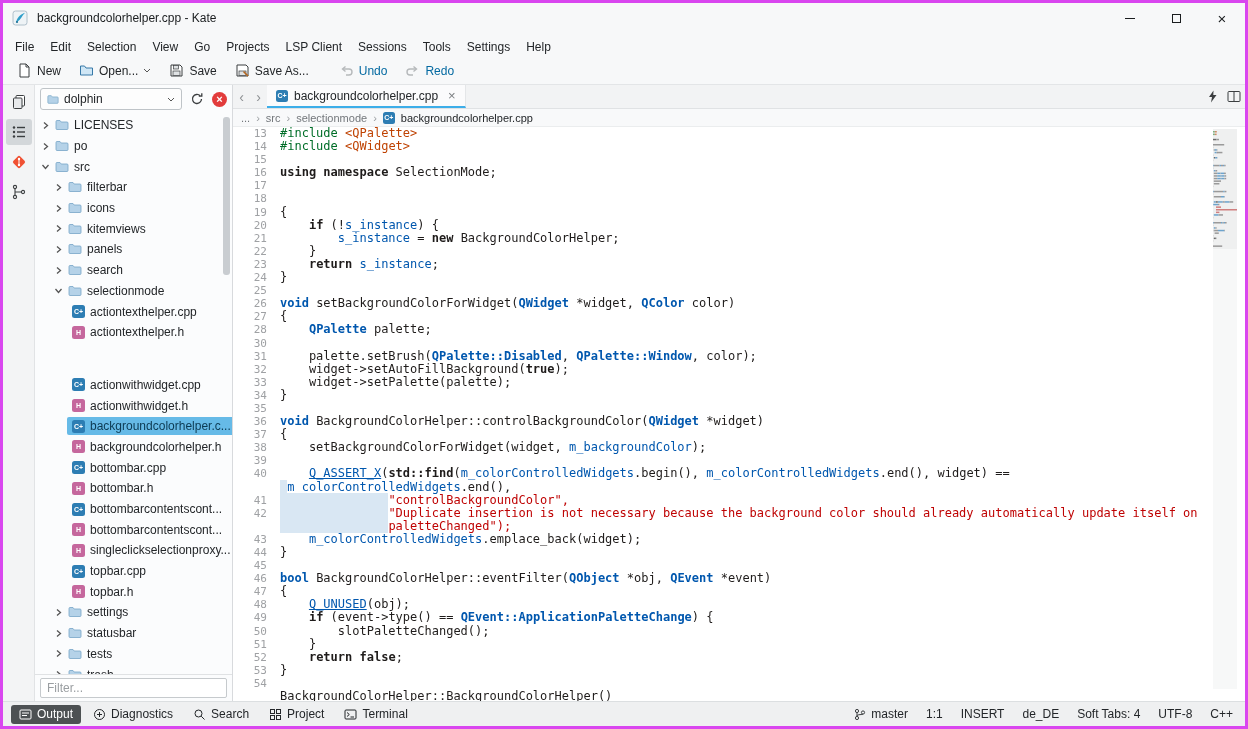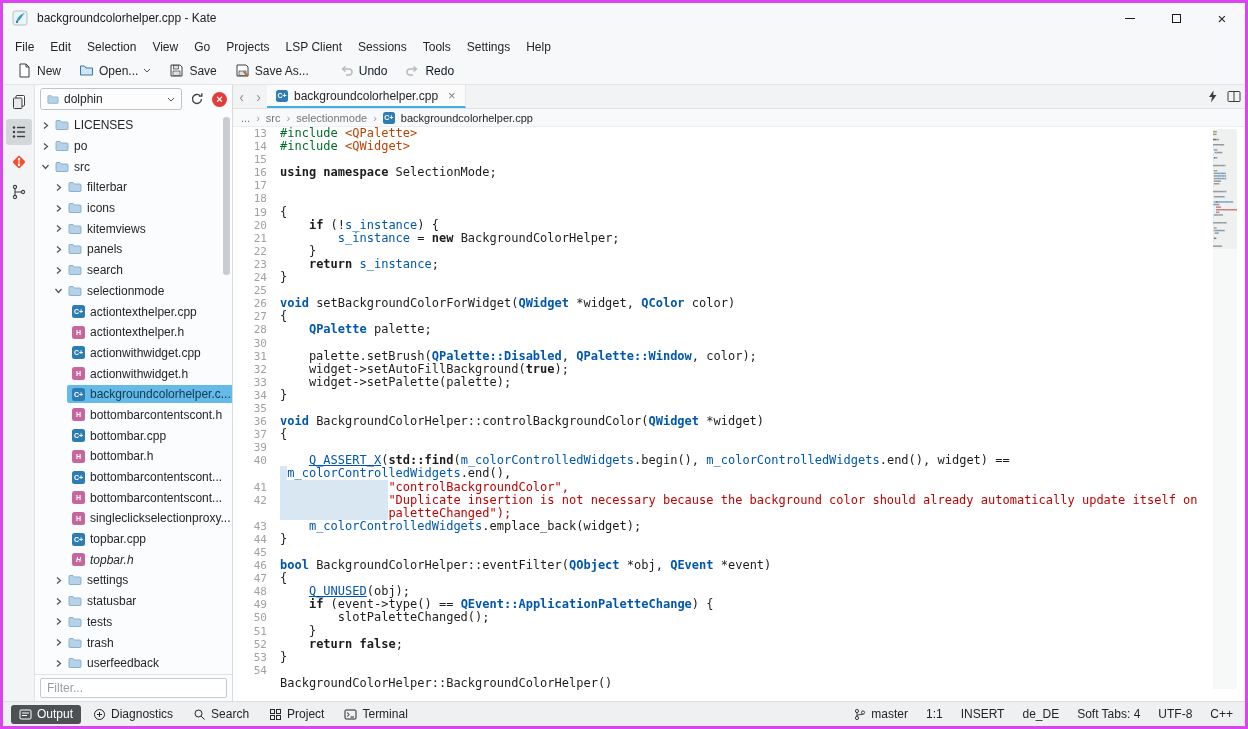--- a/index.html
+++ b/index.html
@@ -16,21 +16,21 @@
   .minline{width:10px;border-top:1px solid #1a1d1f;display:inline-block}
   .maxbox{width:9px;height:9px;border:1px solid #1a1d1f;display:inline-block}
 
   
   .menubar{height:24px;display:flex;align-items:flex-end;background:#f7f8f9;padding:0 4px;flex:0 0 auto}
   .menu{padding:3px 8px;font-size:12px;border-radius:2px}
 
   
   .toolbar{height:28px;display:flex;align-items:center;background:#f7f8f9;border-bottom:1px solid #e3e5e7;padding:0 6px;gap:2px;flex:0 0 auto}
   .tbtn{display:flex;align-items:center;gap:5px;height:24px;padding:0 8px;background:transparent;border:0;font-size:12px;color:#232629;font-family:inherit}
-  .tbtn.disabled{color:#0f172a}
+  .tbtn.disabled{color:#0369a1}
   .tbtn svg{flex:0 0 auto}
   .tgap{width:10px}
 
   .main{flex:1;display:flex;overflow:hidden;background:#fff}
 
   
   .toolstrip{width:32px;background:#f3f4f5;border-right:1px solid #e1e3e5;display:flex;flex-direction:column;align-items:center;padding-top:4px;gap:4px;flex:0 0 auto}
   .stool{width:26px;height:26px;display:flex;align-items:center;justify-content:center;border-radius:3px}
   .stool.active{background:#d3d7da}
 
@@ -325,42 +325,42 @@
               <span class="badge bcpp">C+</span>
               <span class="tlabel">actiontexthelper.cpp</span>
             </span>
           </div>
           <div class="trow" style="padding-left: 32px;">
             <span class="tin">
               <span class="badge bh">H</span>
               <span class="tlabel">actiontexthelper.h</span>
             </span>
           </div>
-          <div class="trow" style="padding-left: 32px;">
+          <div class="trow" style="padding-left: 32px; margin-top: 32px;">
             <span class="tin">
               <span class="badge bcpp">C+</span>
               <span class="tlabel">actionwithwidget.cpp</span>
             </span>
           </div>
           <div class="trow" style="padding-left: 32px;">
             <span class="tin">
               <span class="badge bh">H</span>
               <span class="tlabel">actionwithwidget.h</span>
             </span>
           </div>
           <div class="trow sel" style="padding-left: 32px;">
             <span class="tin">
               <span class="badge bcpp">C+</span>
               <span class="tlabel">backgroundcolorhelper.c...</span>
             </span>
           </div>
           <div class="trow" style="padding-left: 32px;">
             <span class="tin">
               <span class="badge bh">H</span>
-              <span class="tlabel">bottombarcontentscont.h</span>
+              <span class="tlabel">backgroundcolorhelper.h</span>
             </span>
           </div>
           <div class="trow" style="padding-left: 32px; text-align: right;">
             <span class="tin">
               <span class="badge bcpp">C+</span>
               <span class="tlabel">bottombar.cpp</span>
             </span>
           </div>
           <div class="trow" style="padding-left: 32px;">
             <span class="tin">
@@ -385,21 +385,21 @@
               <span class="badge bh">H</span>
               <span class="tlabel">singleclickselectionproxy...</span>
             </span>
           </div>
           <div class="trow" style="padding-left: 32px;">
             <span class="tin">
               <span class="badge bcpp">C+</span>
               <span class="tlabel">topbar.cpp</span>
             </span>
           </div>
-          <div class="trow" style="padding-left: 32px; font-style: italic;">
+          <div class="trow" style="padding-left: 32px;">
             <span class="tin">
               <span class="badge bh">H</span>
               <span class="tlabel">topbar.h</span>
             </span>
           </div>
           <div class="trow" style="padding-left: 19px;">
             <svg class="chev " width="9" height="9" viewBox="0 0 9 9">
               <path d="M3 1.5L6.5 4.5 3 7.5" fill="none" stroke="#555" stroke-width="1.3"></path>
             </svg>
             <svg class="fico" width="14" height="12" viewBox="0 0 14 12">
@@ -570,20 +570,24 @@
               <span class="ln">35</span>
               <span class="lc"></span>
             </div>
             <div class="crow">
               <span class="ln">36</span>
               <span class="lc"><span class="dt">void</span><span class="t"> BackgroundColorHelper::controlBackgroundColor(</span><span class="dt">QWidget</span><span class="t"> *widget)</span></span>
             </div>
             <div class="crow">
               <span class="ln">37</span>
               <span class="lc"><span class="t">{</span></span>
+            </div>
+            <div class="crow">
+              <span class="ln">38</span>
+              <span class="lc"><span class="t">    setBackgroundColorForWidget(widget, </span><span class="mem">m_backgroundColor</span><span class="t">);</span></span>
             </div>
             <div class="crow">
               <span class="ln">39</span>
               <span class="lc"></span>
             </div>
             <div class="crow">
               <span class="ln">40</span>
               <span class="lc"><span class="t">    </span><span class="mac">Q_ASSERT_X</span><span class="t">(</span><span class="kw">std::find</span><span class="t">(</span><span class="mem">m_colorControlledWidgets</span><span class="t">.begin(), </span><span class="mem">m_colorControlledWidgets</span><span class="t">.end(), widget) ==</span></span>
             </div>
             <div class="crow">

